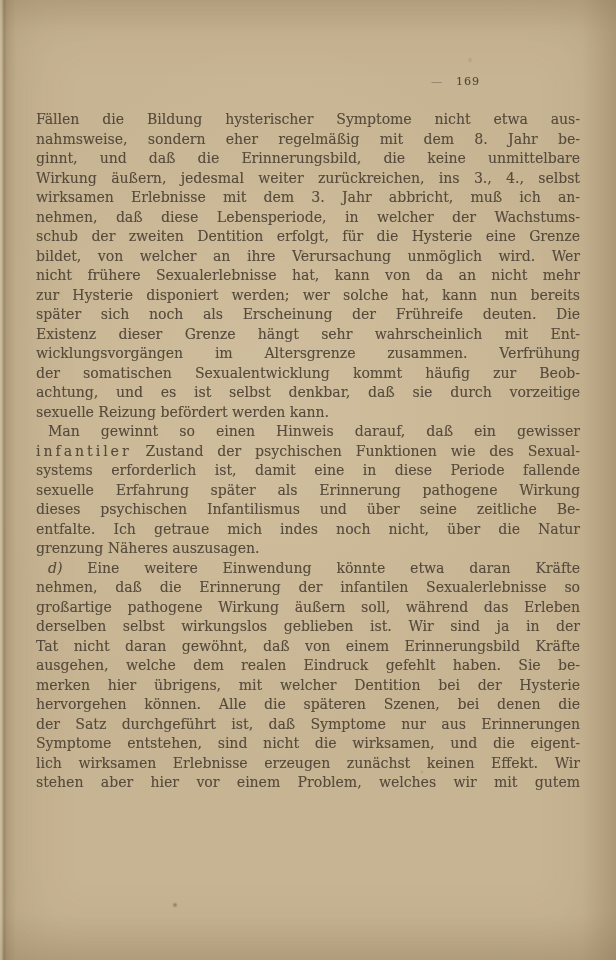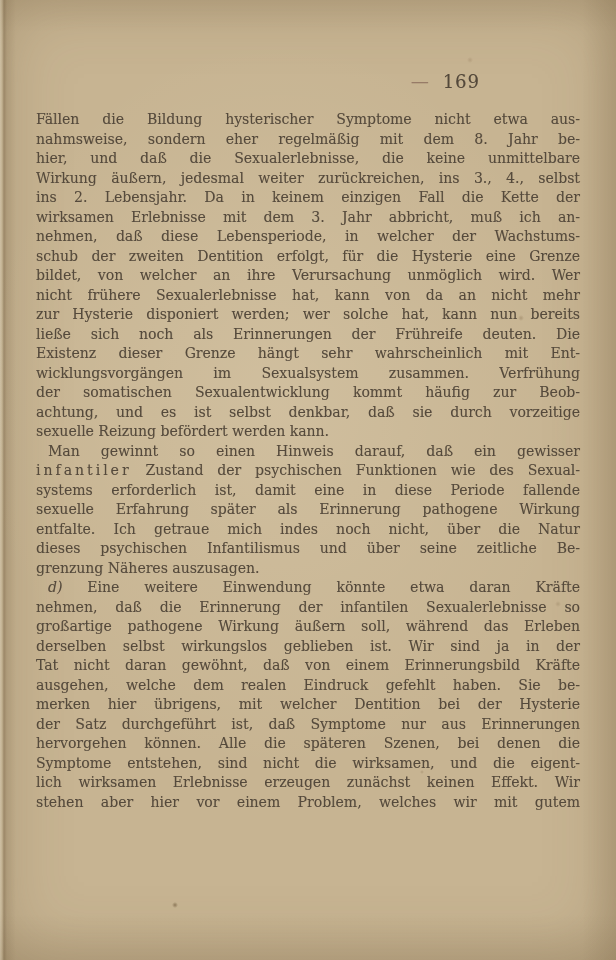--- a/index.html
+++ b/index.html
@@ -39,21 +39,21 @@
       linear-gradient(0deg,   rgba(108,86,56,0.12) 0px, rgba(108,86,56,0) 46px),
       linear-gradient(180deg, rgba(108,86,56,0.10) 0px, rgba(108,86,56,0) 32px);
     box-shadow: inset 0 0 70px rgba(100, 78, 48, 0.28);
     font-family: "DejaVu Serif", "Liberation Serif", serif;
   }
 
   .header {
     position: absolute;
     top: 73px;
     right: 136px;
-    font-size: 18px;
+    font-size: 11px;
     line-height: 18px;
     color: #53483a;
     letter-spacing: 1px;
     text-shadow: 0.3px 0.3px 0.5px rgba(83,72,58,0.35);
     text-align: right;
   }
   .header .dash {
     color: rgba(146, 108, 92, 0.55);
     margin-right: 14px;
     letter-spacing: 0;
@@ -92,49 +92,48 @@
 
 <div class="page">
 
   <div class="header">
     <span class="dash">—</span><span>169</span>
   </div>
 
   <main class="text">
       <div class="line"><span>Fällen die Bildung hysterischer Symptome nicht etwa aus-</span></div>
       <div class="line"><span>nahmsweise, sondern eher regelmäßig mit dem 8. Jahr be-</span></div>
-      <div class="line"><span>hier, und daß die Sexualerlebnisse, die keine unmittelbare</span></div>
+      <div class="line"><span>ginnt, und daß die Erinnerungsbild, die keine unmittelbare</span></div>
       <div class="line"><span>Wirkung äußern, jedesmal weiter zurückreichen, ins 3., 4., selbst</span></div>
-      <div class="line"><span>ins 2. Lebensjahr. Da in keinem einzigen Fall die Kette der</span></div>
       <div class="line"><span>wirksamen Erlebnisse mit dem 3. Jahr abbricht, muß ich an-</span></div>
       <div class="line"><span>nehmen, daß diese Lebensperiode, in welcher der Wachstums-</span></div>
       <div class="line"><span>schub der zweiten Dentition erfolgt, für die Hysterie eine Grenze</span></div>
       <div class="line"><span>bildet, von welcher an ihre Verursachung unmöglich wird. Wer</span></div>
       <div class="line"><span>nicht frühere Sexualerlebnisse hat, kann von da an nicht mehr</span></div>
       <div class="line"><span>zur Hysterie disponiert werden; wer solche hat, kann nun bereits</span></div>
-      <div class="line"><span>ließe sich noch als Erinnerungen der Frühreife deuten. Die</span></div>
+      <div class="line"><span>später sich noch als Erscheinung der Frühreife deuten. Die</span></div>
       <div class="line"><span>Existenz dieser Grenze hängt sehr wahrscheinlich mit Ent-</span></div>
-      <div class="line"><span>wicklungsvorgängen im Sexualsystem zusammen. Verfrühung</span></div>
+      <div class="line"><span>wicklungsvorgängen im Altersgrenze zusammen. Verfrühung</span></div>
       <div class="line"><span>der somatischen Sexualentwicklung kommt häufig zur Beob-</span></div>
       <div class="line"><span>achtung, und es ist selbst denkbar, daß sie durch vorzeitige</span></div>
       <div class="line flush"><span>sexuelle Reizung befördert werden kann.</span></div>
       <div class="line indent"><span>Man gewinnt so einen Hinweis darauf, daß ein gewisser</span></div>
       <div class="line"><span class="seg-spaced">infantiler</span><span> Zustand der psychischen Funktionen wie des Sexual-</span></div>
       <div class="line"><span>systems erforderlich ist, damit eine in diese Periode fallende</span></div>
       <div class="line"><span>sexuelle Erfahrung später als Erinnerung pathogene Wirkung</span></div>
+      <div class="line"><span>dieses psychischen Infantilismus und über seine zeitliche Be-</span></div>
       <div class="line"><span>entfalte. Ich getraue mich indes noch nicht, über die Natur</span></div>
-      <div class="line"><span>dieses psychischen Infantilismus und über seine zeitliche Be-</span></div>
       <div class="line flush"><span>grenzung Näheres auszusagen.</span></div>
       <div class="line indent"><span class="seg-italic">d)</span><span> Eine weitere Einwendung könnte etwa daran Kräfte</span></div>
       <div class="line"><span>nehmen, daß die Erinnerung der infantilen Sexualerlebnisse so</span></div>
       <div class="line"><span>großartige pathogene Wirkung äußern soll, während das Erleben</span></div>
       <div class="line"><span>derselben selbst wirkungslos geblieben ist. Wir sind ja in der</span></div>
       <div class="line"><span>Tat nicht daran gewöhnt, daß von einem Erinnerungsbild Kräfte</span></div>
       <div class="line"><span>ausgehen, welche dem realen Eindruck gefehlt haben. Sie be-</span></div>
       <div class="line"><span>merken hier übrigens, mit welcher Dentition bei der Hysterie</span></div>
+      <div class="line"><span>hervorgehen können. Alle die späteren Szenen, bei denen die</span></div>
       <div class="line"><span>der Satz durchgeführt ist, daß Symptome nur aus Erinnerungen</span></div>
-      <div class="line"><span>hervorgehen können. Alle die späteren Szenen, bei denen die</span></div>
       <div class="line"><span>Symptome entstehen, sind nicht die wirksamen, und die eigent-</span></div>
       <div class="line"><span>lich wirksamen Erlebnisse erzeugen zunächst keinen Effekt. Wir</span></div>
       <div class="line"><span>stehen aber hier vor einem Problem, welches wir mit gutem</span></div>
     </main>
 
 </div>
 
 </body></html>

